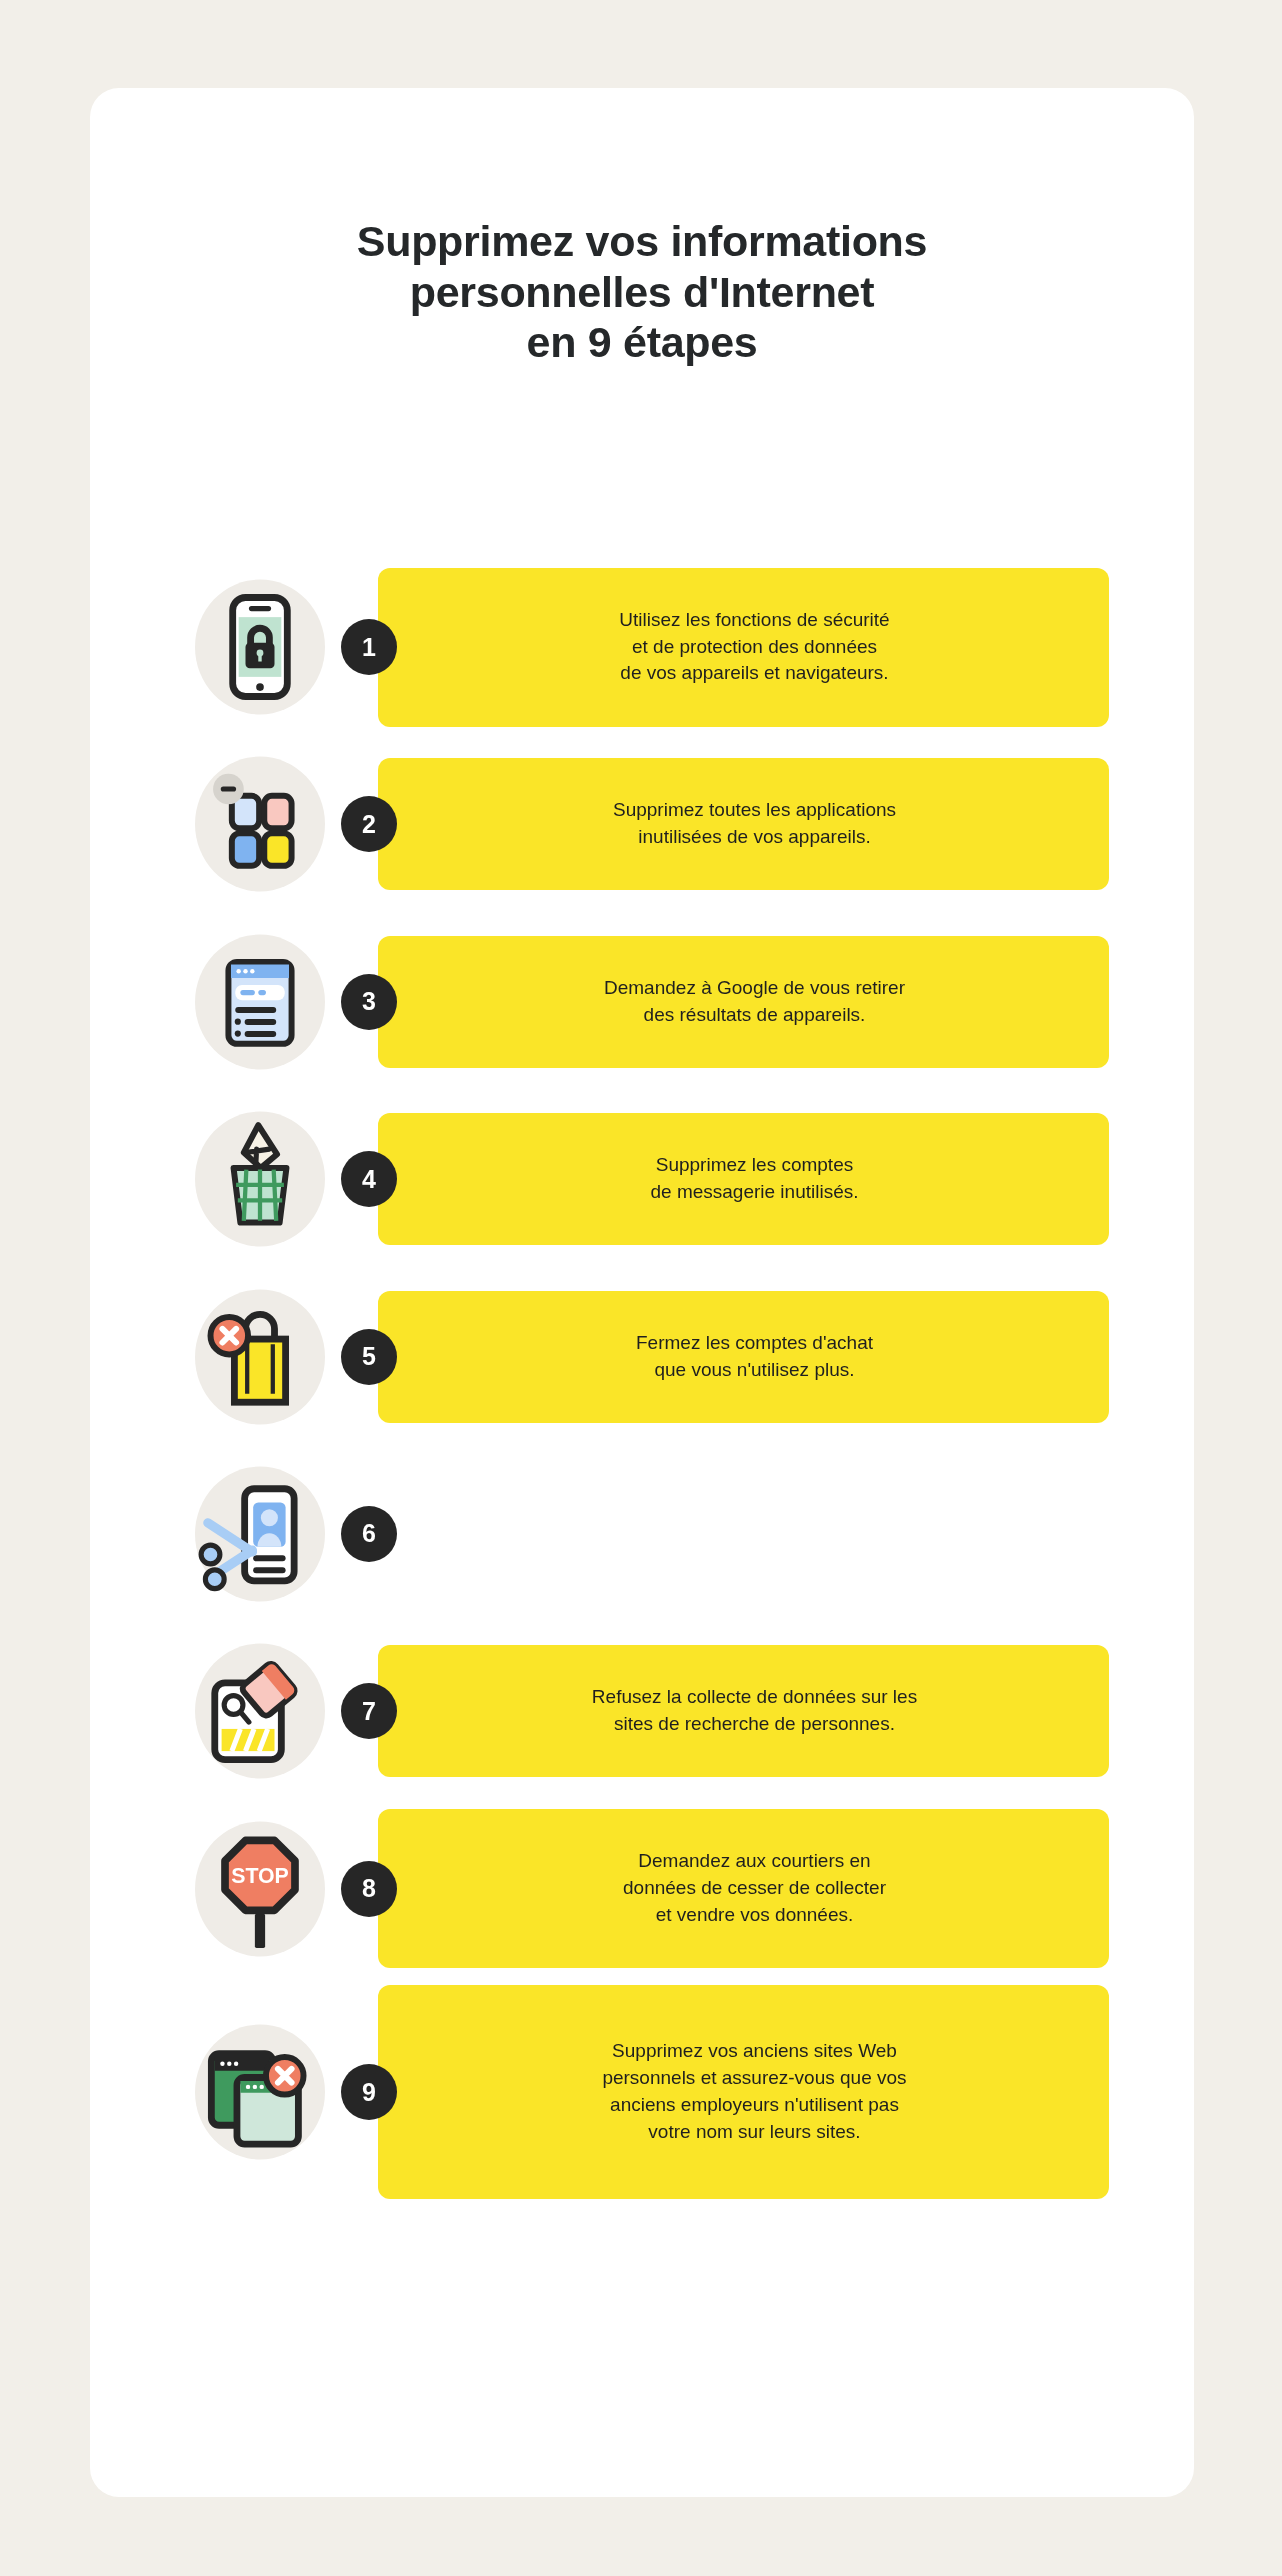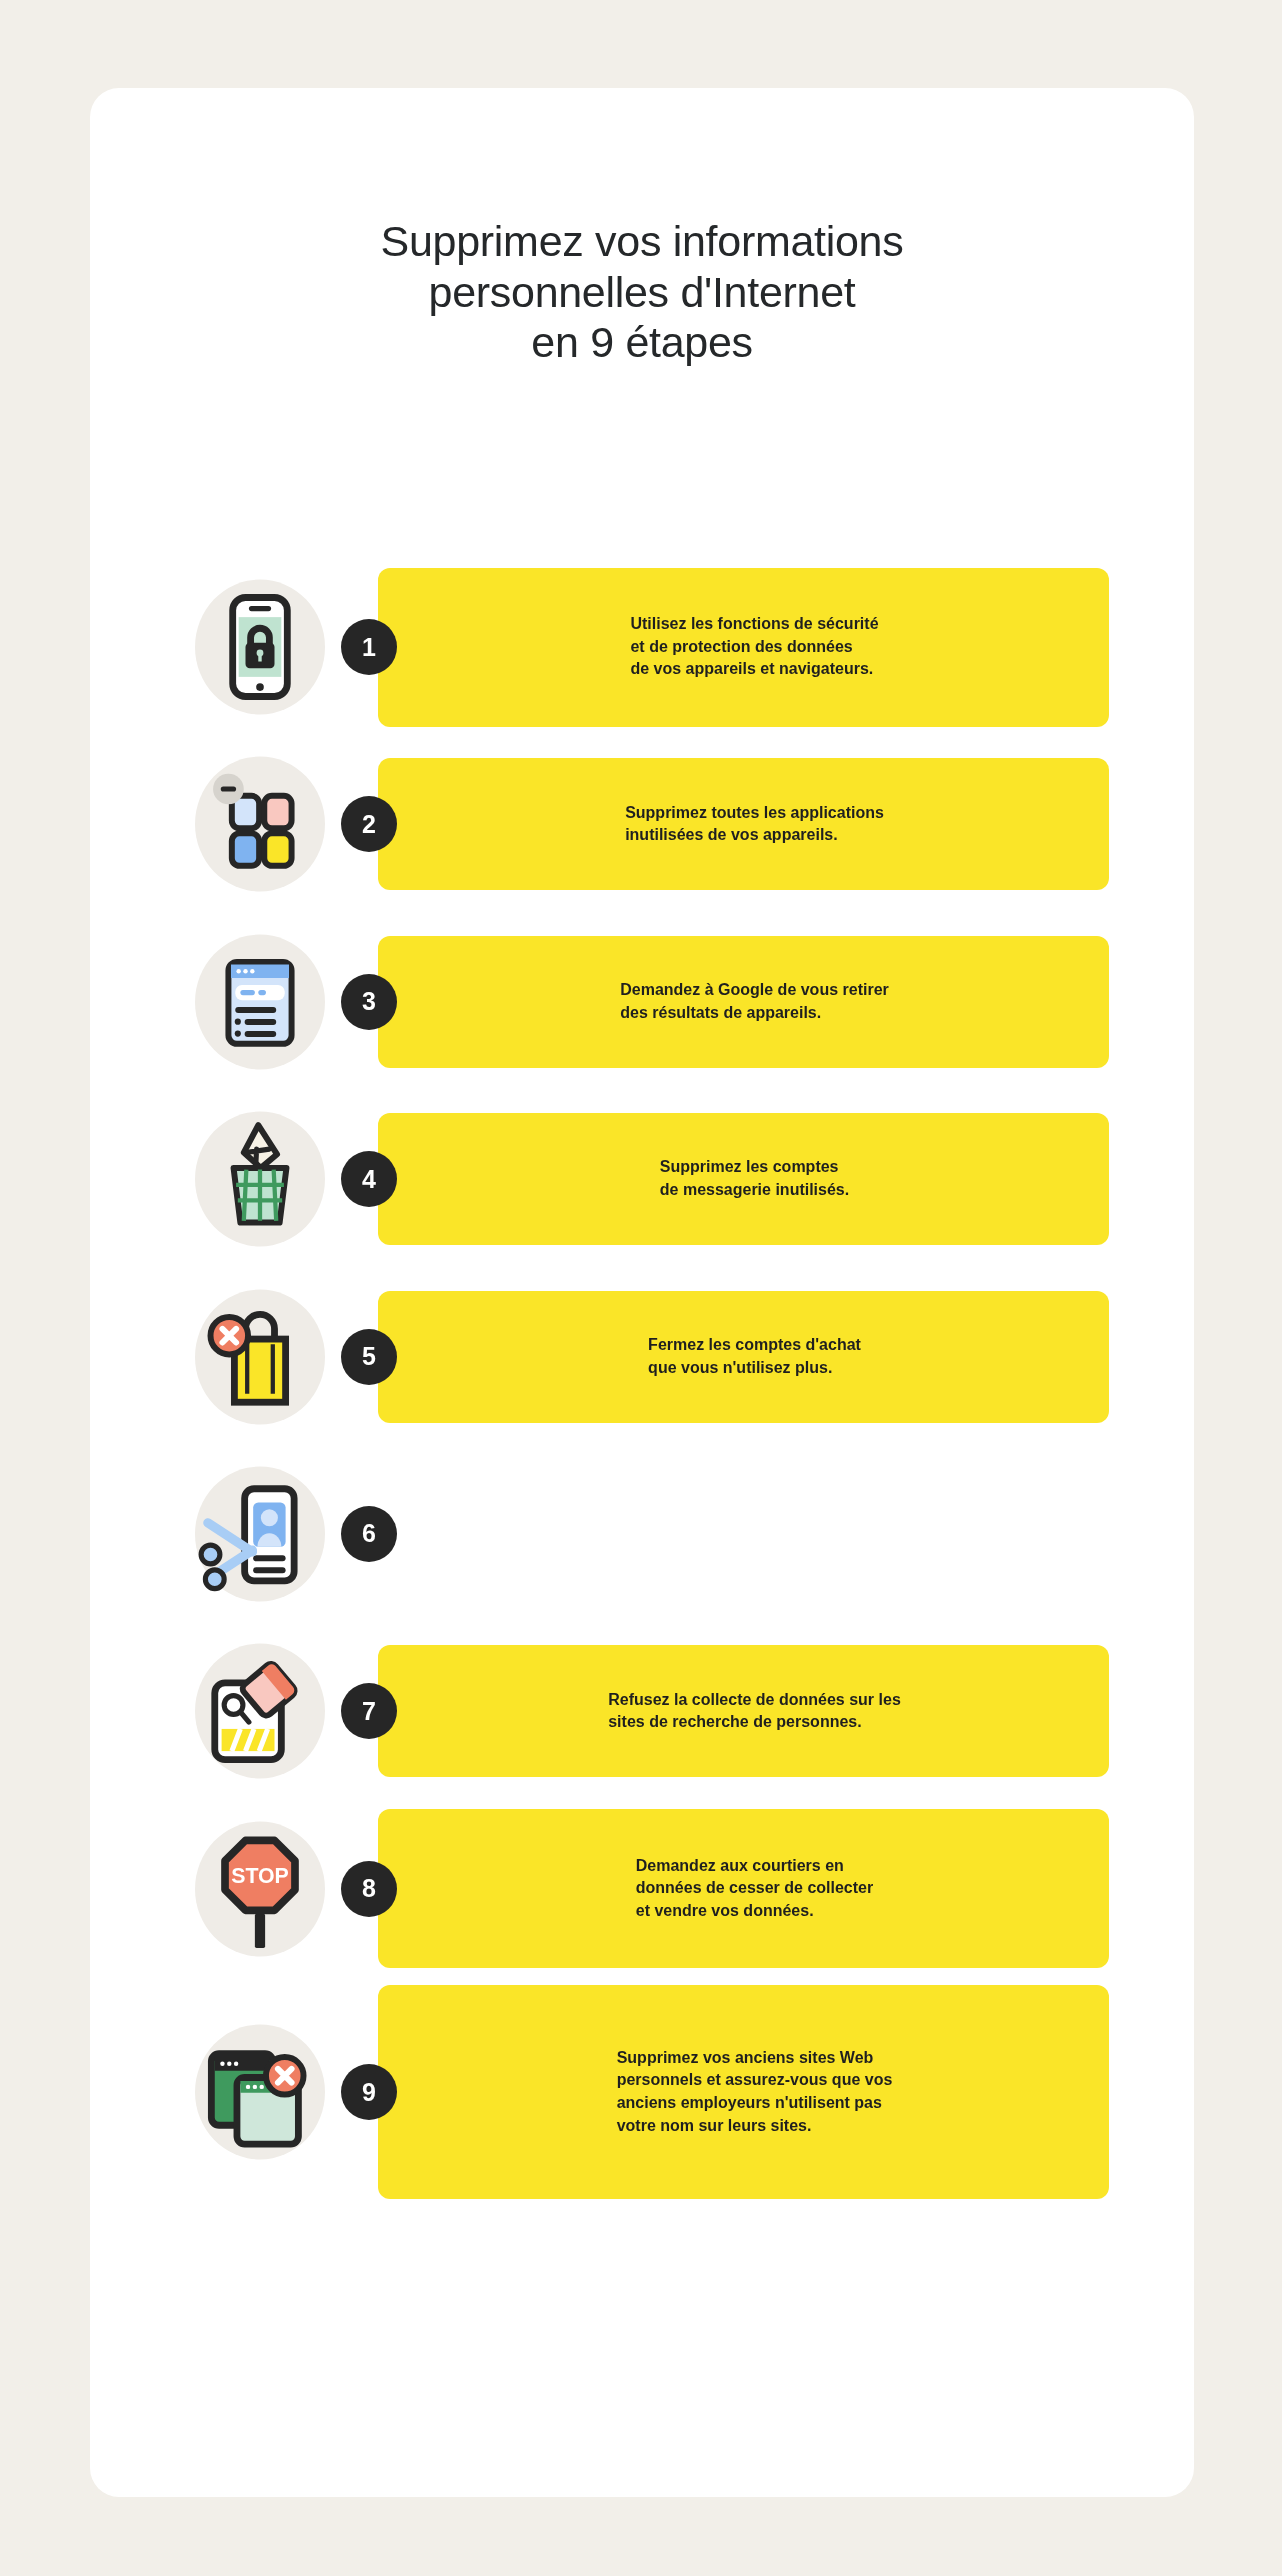--- a/index.html
+++ b/index.html
@@ -30,21 +30,21 @@
   }
 
   .title {
     position: absolute;
     left: 0;
     top: 99px;
     width: 100%;
     text-align: center;
     font-size: 43px;
     line-height: 1.18;
-    font-weight: normal;
+    font-weight: bold;
     color: #25282a;
     letter-spacing: -0.3px;
     padding: 0 77px;
     margin-top: 29px;
   }
   .title .line { display: block; white-space: nowrap; }
 
   .steps {
     position: absolute;
     left: 0;
@@ -113,25 +113,25 @@
     background: #fae528;
     border-radius: 12px;
     min-height: 109px;
     display: flex;
     align-items: center;
     justify-content: center;
     padding: 22px 29px 22px 51px;
   }
   .bubble-text {
     color: #1f1f1f;
-    font-size: 16px;
+    font-size: 19px;
     line-height: 1.42;
-    text-align: left;
+    text-align: center;
     white-space: pre-line;
-    font-weight: bold;
+    font-weight: normal;
   }
 
   
   .step-1 .bubble { min-height: 159px; }
   .step-2 .bubble { min-height: 132px; }
   .step-3 .bubble { min-height: 132px; }
   .step-4 .bubble { min-height: 132px; }
   .step-5 .bubble { min-height: 132px; }
   .step-6 .bubble { min-height: 132px; }
   .step-7 .bubble { min-height: 132px; }

